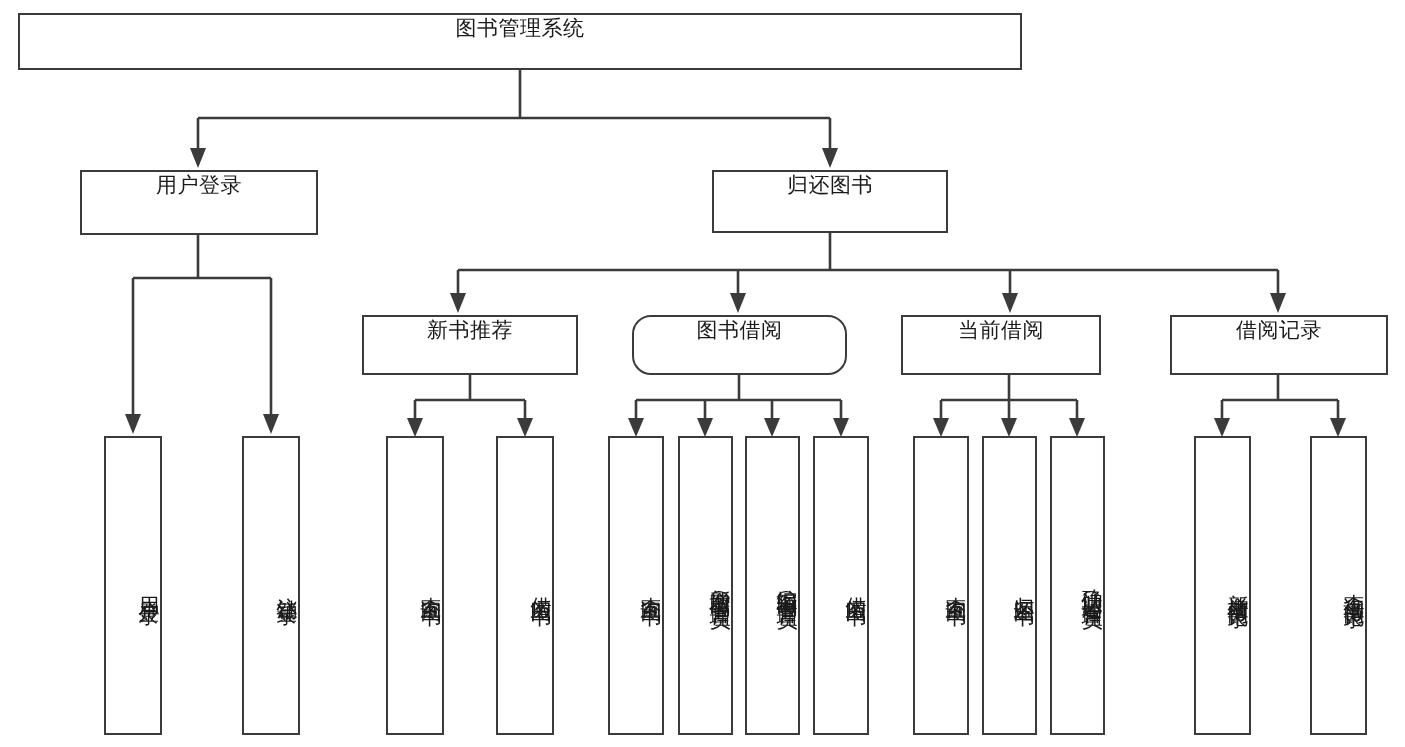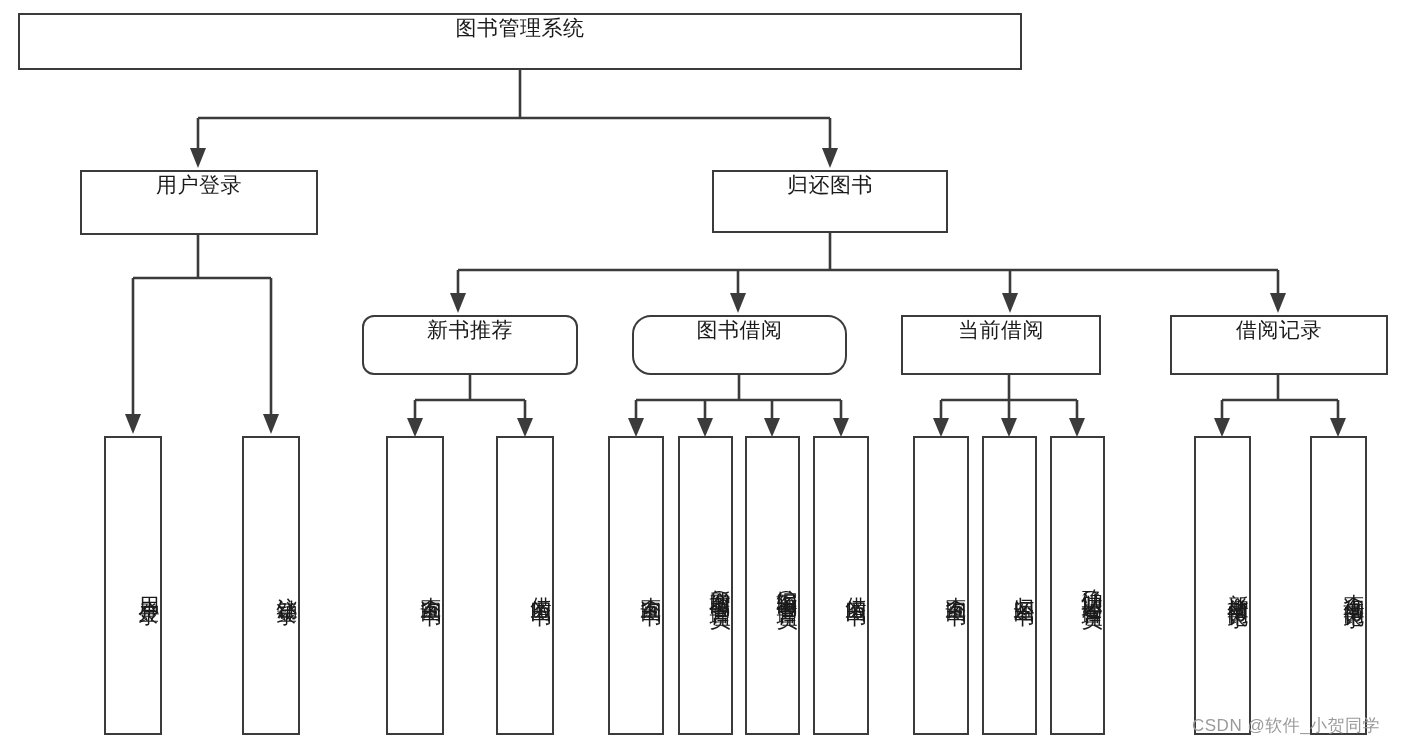--- a/index.html
+++ b/index.html
@@ -148,21 +148,21 @@
   </div>
 
   <div class="node horiz" style="left:80px; top:170px; width:238px; height:65px;">
     <span>用户登录</span>
   </div>
 
   <div class="node horiz" style="left:712px; top:170px; width:236px; height:63px;">
     <span>归还图书</span>
   </div>
 
-  <div class="node horiz" style="left:362px; top:315px; width:216px; height:60px;border-radius:12px;">
+  <div class="node horiz" style="left:362px; top:315px; width:216px; height:60px;">
     <span>新书推荐</span>
   </div>
 
   <div class="node horiz" style="left:632px; top:315px; width:215px; height:60px;border-radius:19px;">
     <span>图书借阅</span>
   </div>
 
   <div class="node horiz" style="left:901px; top:315px; width:200px; height:60px;">
     <span>当前借阅</span>
   </div>
@@ -216,15 +216,14 @@
   </div>
 
   <div class="node vert" style="left:1194px; top:436px; width:57px; height:299px;">
     <span class="vtext">新增借阅记录</span>
   </div>
 
   <div class="node vert" style="left:1310px; top:436px; width:57px; height:299px;">
     <span class="vtext">查询借阅记录</span>
   </div>
 
-  <div class="watermark">CSDN @软件_小贺同学</div>
 
 </div>
 
 </body></html>

